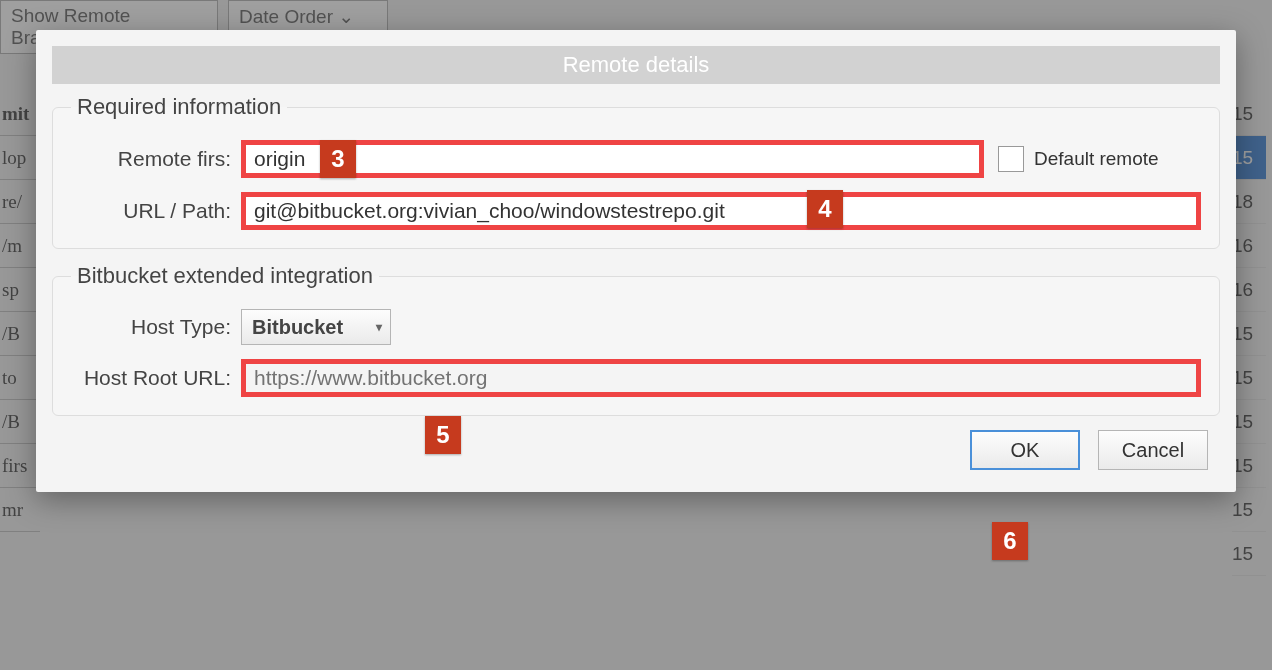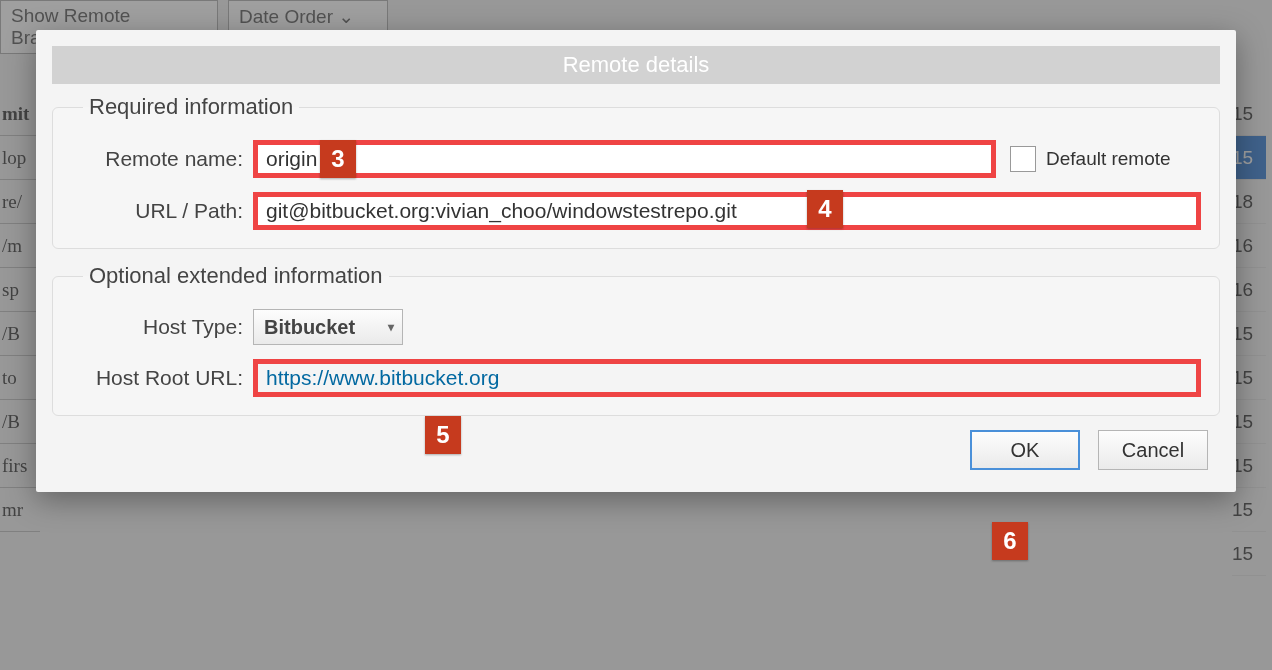--- a/index.html
+++ b/index.html
@@ -77,21 +77,21 @@
     color: #fff;
     text-align: center;
     font-size: 22px;
     padding: 6px 0;
     font-weight: 500;
   }
   fieldset {
     margin: 10px 16px 14px 16px;
     border: 1px solid #ddd;
     border-radius: 6px;
-    padding: 20px 18px 18px 30px;
+    padding: 20px 18px 18px 18px;
     background: #f6f6f6;
   }
   legend {
     font-size: 22px;
     color: #444;
     padding: 0 6px;
   }
   .row {
     display: flex;
     align-items: center;
@@ -115,21 +115,21 @@
     padding: 3px 8px;
     font-family: inherit;
     color: #333;
   }
   .txt.focused {
     border: 1px solid #4a90d9;
     box-shadow: 0 0 0 1px #4a90d9;
   }
   .txt.readonly {
     background: #f4f4f4;
-    color: #0369a1;
+    color: #737373;
   }
   .chk-wrap {
     display: flex;
     align-items: center;
     margin-left: 14px;
     flex: 0 0 auto;
   }
   .chk {
     width: 26px;
     height: 26px;
@@ -234,36 +234,36 @@
 
 <div class="overlay"></div>
 
 <div class="dialog">
   <div class="dialog-title">Remote details</div>
 
   <fieldset>
     <legend>Required information</legend>
 
     <div class="row">
-      <div class="lbl">Remote name:</div>
+      <div class="lbl">Remote firs:</div>
       <input class="txt" type="text" style="flex: 0 0 743px;" value="origin">
       <div class="chk-wrap">
         <span class="chk"></span>
         <span>Default remote</span>
       </div>
     </div>
 
     <div class="row">
       <div class="lbl">URL / Path:</div>
       <input class="txt" type="text" value="git@bitbucket.org:vivian_choo/windowstestrepo.git" style="">
     </div>
   </fieldset>
 
   <fieldset>
-    <legend>Optional extended information</legend>
+    <legend>Bitbucket extended integration</legend>
 
     <div class="row">
       <div class="lbl">Host Type:</div>
       <div class="select">
         <span>Bitbucket</span>
         <span class="caret">▾</span>
       </div>
     </div>
 
     <div class="row">

